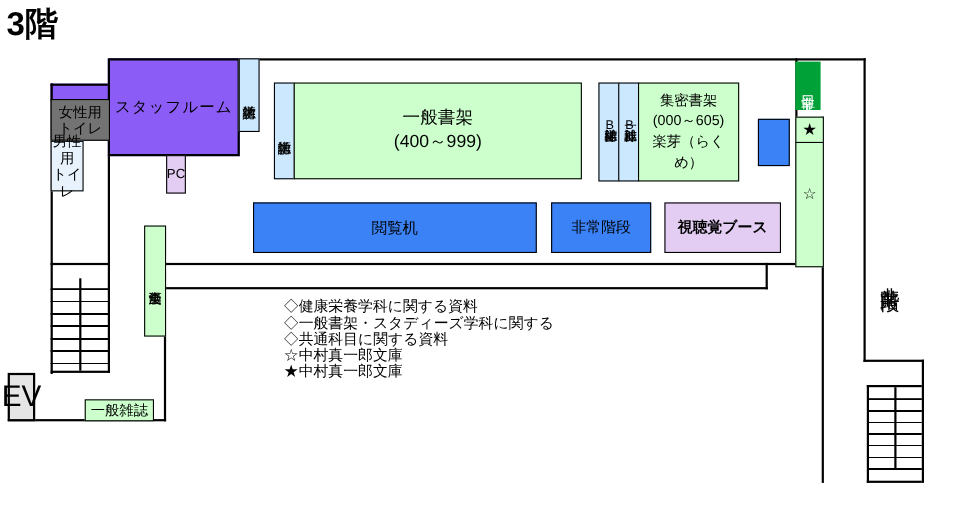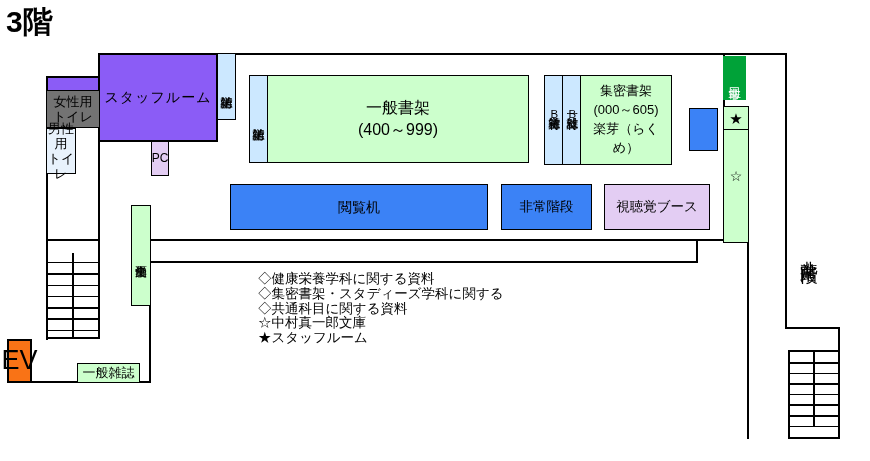--- a/index.html
+++ b/index.html
@@ -112,33 +112,33 @@
   <div class="box c-green" style="left:723px; top:106px; width:26px; height:25px; font-size:15px;">★</div>
 
   <div class="box c-green" style="left:723px; top:129px; width:26px; height:114px; align-items:flex-start; font-size:14px;">
     <span class="starline" style="top:38px;">☆</span>
   </div>
 
   <div class="box c-peach" style="left:230px; top:184px; width:258px; height:46px; font-size:14px;">閲覧机</div>
 
   <div class="box c-peach" style="left:501px; top:184px; width:91px; height:46px; font-size:13.5px;">非常階段</div>
 
-  <div class="box c-lav" style="left:604px; top:184px; width:106px; height:46px; font-size:13.5px;">視聴覚ブース</div>
+  <div class="box c-lav" style="left:604px; top:184px; width:106px; height:46px; font-size:13.5px;font-weight:bold;">視聴覚ブース</div>
 
   <div class="box c-lav" style="left:151px; top:141px; width:18px; height:35px; font-size:12px;">PC</div>
 
   <div class="box c-green vtext" style="left:131px; top:205px; width:20px; height:101px;">漫画全集</div>
 
   <div class="box c-green" style="left:77px; top:363px; width:63px; height:20px;">一般雑誌</div>
 
-  <div class="box" id="ev-box" style="left:7px; top:339px; width:25px; height:44px; border-width:2px; background:#f97316;">EV</div>
+  <div class="box" id="ev-box" style="left:7px; top:339px; width:25px; height:44px; border-width:2px; background:#e5e5e5;">EV</div>
 
   <div id="legend">
     <div>◇健康栄養学科に関する資料</div>
-    <div>◇集密書架・スタディーズ学科に関する</div>
+    <div>◇一般書架・スタディーズ学科に関する</div>
     <div>◇共通科目に関する資料</div>
     <div>☆中村真一郎文庫</div>
-    <div>★スタッフルーム</div>
+    <div>★中村真一郎文庫</div>
   </div>
 
   <div id="emergency-stairs-label">非常階段</div>
 
 </div>
 
 </body></html>

